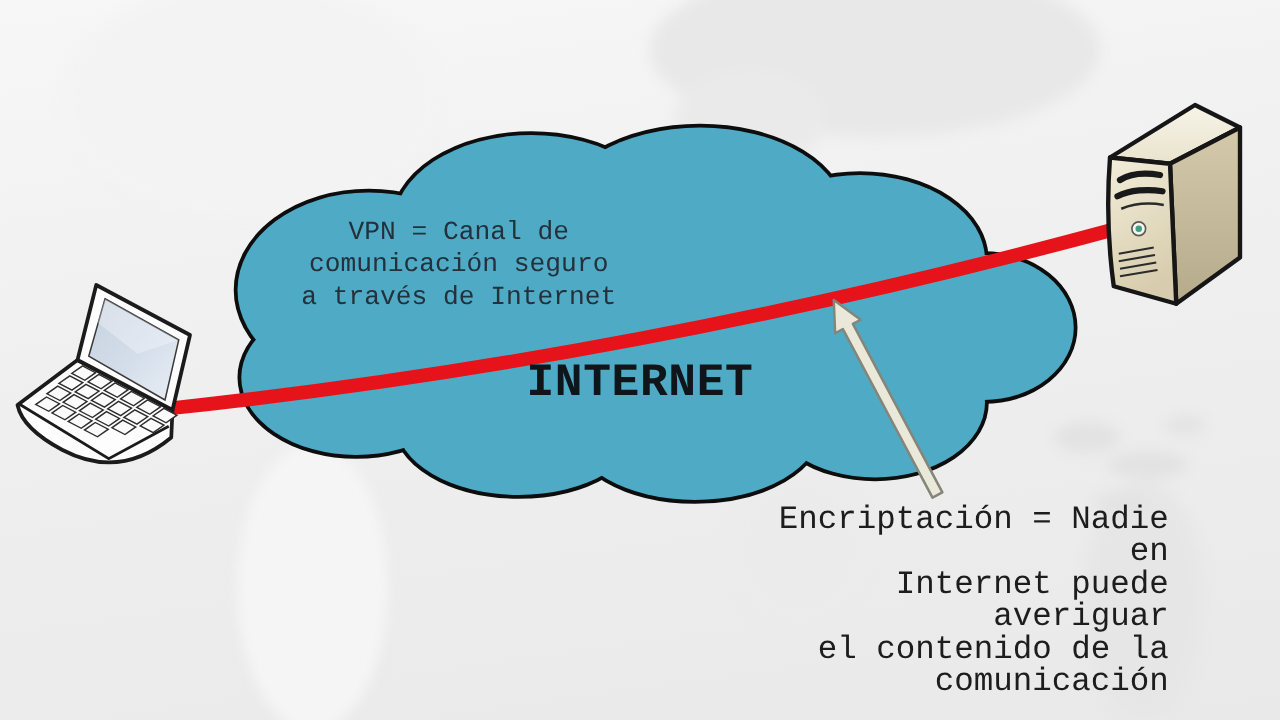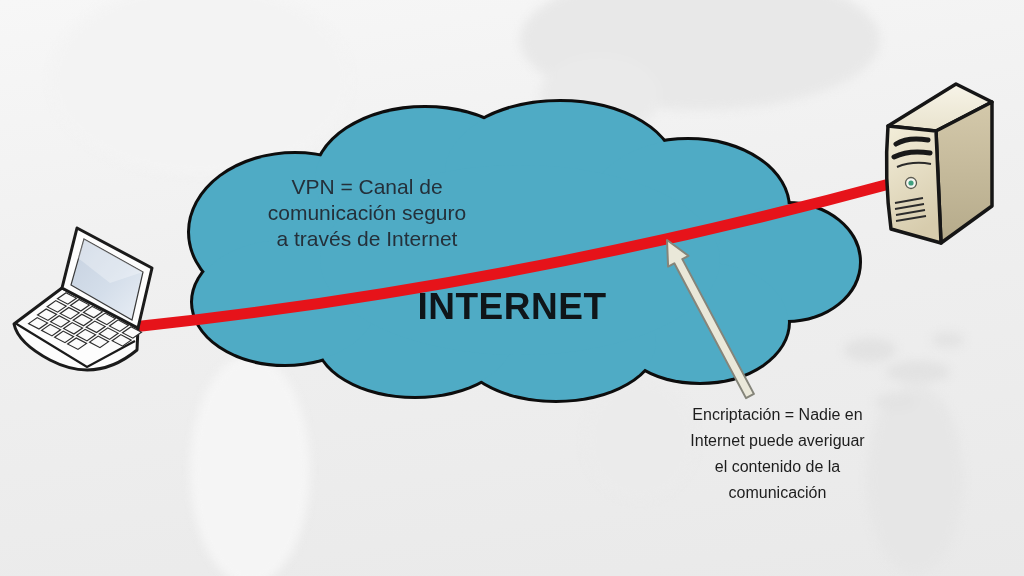--- a/index.html
+++ b/index.html
@@ -1,42 +1,42 @@
 <!DOCTYPE html>
 <html><head>
 <meta charset="utf-8">
 <style>
   html,body{margin:0;padding:0;}
   #stage{
     position:relative;
     width:1024px;height:576px;
     overflow:hidden;
     background:linear-gradient(172deg,#f7f7f7 0%,#f0f0f0 40%,#e9e9e9 100%);
-    font-family:Liberation Sans, sans-serif;
+    font-family:Liberation Mono, monospace;
   }
   #stage svg.canvas{position:absolute;left:0;top:0;}
   .map{filter:blur(5px);}
   .label{
     position:absolute;
     text-align:center;
     white-space:pre-line;
     user-select:none;
   }
   #vpn-label{
     left:212px;top:174px;width:310px;
     font-size:21px;line-height:26px;color:#24303a;
   }
   #internet-label{
     left:407px;top:292px;width:210px;
     font-size:37px;line-height:30px;font-weight:bold;
     letter-spacing:0.5px;color:#0f1519;
   }
   #encryption-label{
     left:620px;top:402px;width:315px;
-    font-size:16px;line-height:26px;color:#1d1d1d;
+    font-size:26px;line-height:26px;color:#1d1d1d;text-align:right;
   }
 </style>
 </head>
 <body>
 
 <div id="stage">
 
   <svg class="canvas" width="1024" height="576" viewBox="0 0 1024 576">
 
     <defs>

